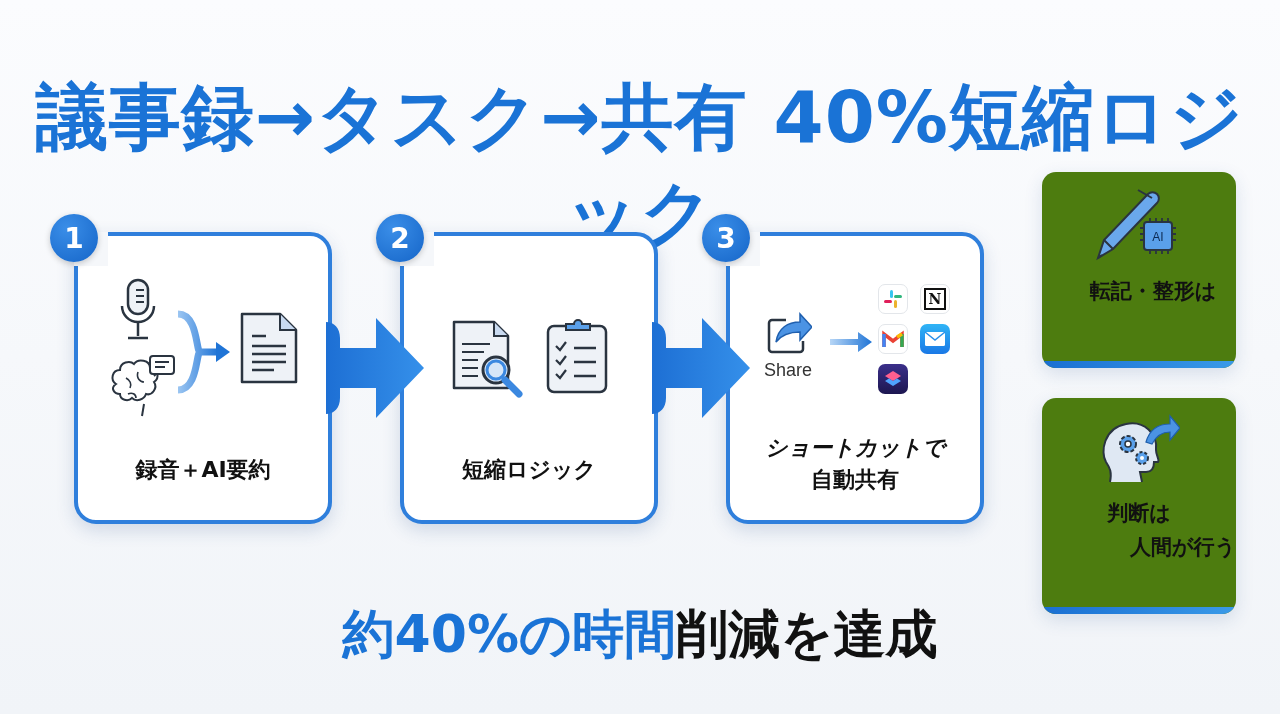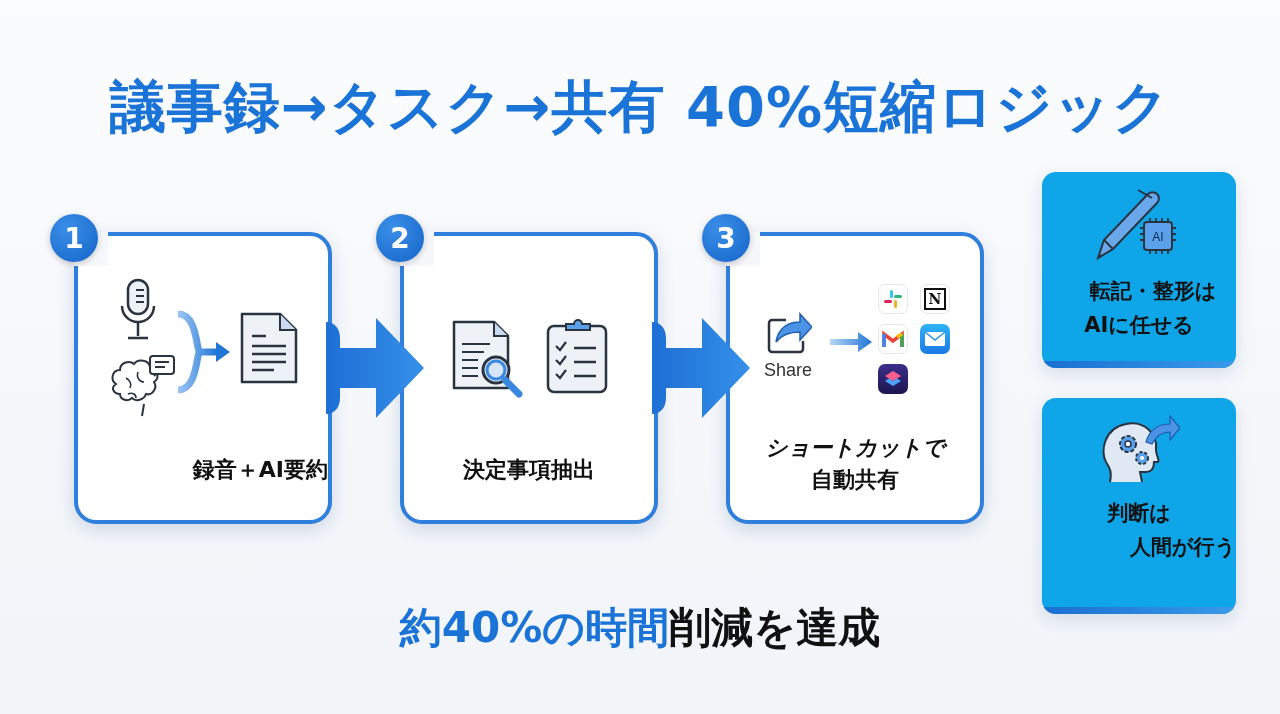--- a/index.html
+++ b/index.html
@@ -5,21 +5,21 @@
   * { box-sizing: border-box; margin: 0; padding: 0; }
   html, body { width: 1280px; height: 714px; overflow: hidden; }
   body {
     font-family: "DejaVu Sans", "Liberation Sans", sans-serif;
     background: linear-gradient(180deg, #fbfcfe 0%, #f1f4f8 100%);
     position: relative;
     color: #111;
   }
   .title {
     position: absolute; left: 0; top: 70px; width: 1280px;
-    text-align: center; font-size: 56px; font-weight: bold;
+    text-align: center; font-size: 72px; font-weight: bold;
     color: #1a73d6; letter-spacing: 1px;
   }
   .step-card {
     position: absolute; top: 232px; width: 258px; height: 292px;
     background: #fff; border: 4px solid #2f7fdc; border-radius: 22px;
     box-shadow: 0 6px 18px rgba(40,80,140,0.18);
   }
   .step-card::before {
     content: ""; position: absolute; left: -4px; top: -4px; width: 34px; height: 34px;
     background: #f5f7fa; border-top-left-radius: 22px;
@@ -30,33 +30,33 @@
     color: #fff; font-weight: bold; font-size: 28px;
     display: flex; align-items: center; justify-content: center;
     box-shadow: 0 2px 6px rgba(0,0,0,0.2); z-index: 3;
   }
   .step-label {
     position: absolute; left: 0; width: 100%; text-align: center;
     font-size: 22px; font-weight: bold; color: #111; line-height: 32px;
   }
   .connector { position: absolute; top: 318px; width: 100px; height: 100px; z-index: 2; }
   .side-card {
-    position: absolute; left: 1042px; width: 194px; background: #0ea5e9;
+    position: absolute; left: 1042px; width: 194px; background: #4d7c0f;
     border-radius: 14px; box-shadow: 0 6px 18px rgba(40,80,140,0.15);
     overflow: hidden;
   }
   .side-card .bar { position: absolute; left: 0; bottom: 0; width: 100%; height: 7px;
     background: linear-gradient(90deg, #1a6fd2, #3a9ae8); }
   .side-label {
     position: absolute; left: 0; width: 100%; text-align: center;
     font-size: 21px; font-weight: bold; line-height: 30px; color: #111;
   }
   .summary {
     position: absolute; left: 0; top: 600px; width: 1280px; text-align: center;
-    font-size: 42px; font-weight: bold;
+    font-size: 52px; font-weight: bold;
   }
   .summary .hl { color: #1a73d6; }
   .summary .rest { color: #111; }
   .app-icon {
     position: absolute; width: 30px; height: 30px; border-radius: 7px;
     background: #fff; border: 1px solid #e3e6ea;
     display: flex; align-items: center; justify-content: center;
     font-weight: bold; font-size: 15px;
   }
   .share-text { position: absolute; font-size: 18px; color: #333; font-family: "Liberation Sans", sans-serif; }
@@ -88,21 +88,21 @@
         </linearGradient>
       </defs>
     <path d="M4 6c20 0 18 38 22 38M4 82c20 0 18-38 22-38h18" fill="none" stroke="url(#ga)" stroke-width="7"></path>
     <path d="M42 34l14 10-14 10z" fill="#1f74d6"></path>
   </svg>
   <svg style="position:absolute;left:160px;top:74px;" width="62" height="76" viewBox="0 0 62 76">
     <path d="M4 4h38l16 16v52H4z" fill="#eef2f7" stroke="#2a3440" stroke-width="2.5" stroke-linejoin="round"></path>
     <path d="M42 4v16h16" fill="#c9daf0" stroke="#2a3440" stroke-width="2"></path>
     <path d="M14 26h14M14 36h34M14 44h34M14 52h34M14 60h22" stroke="#2a3440" stroke-width="2.5"></path>
   </svg>
-  <div class="step-label" style="top:218px;text-align:right;">録音＋AI要約</div>
+  <div class="step-label" style="top:218px;">録音＋AI要約</div>
 </div>
 <div class="badge" style="left:50px;top:214px;">1</div>
 
 <svg class="connector" style="left:326px;" viewBox="0 0 100 100">
   <defs>
       <linearGradient id="gb" x1="0" x2="1">
         <stop offset="0" stop-color="#1d6fd4"></stop>
         <stop offset="1" stop-color="#3590ea"></stop>
       </linearGradient>
     </defs>
@@ -117,21 +117,21 @@
     <circle cx="46" cy="52" r="13" fill="#d6e6f8" stroke="#2a3440" stroke-width="3"></circle>
     <circle cx="46" cy="52" r="9" fill="none" stroke="#3b88e0" stroke-width="3"></circle>
     <path d="M55 62l14 14" stroke="#3b88e0" stroke-width="7" stroke-linecap="round"></path>
   </svg>
   <svg style="position:absolute;left:140px;top:80px;" width="68" height="80" viewBox="0 0 68 80">
     <rect x="4" y="10" width="58" height="66" rx="6" fill="#eef2f7" stroke="#2a3440" stroke-width="2.5"></rect>
     <path d="M22 14v-6h8a4 4 0 0 1 8 0h8v6z" fill="#5aa0ea" stroke="#2a3440" stroke-width="2"></path>
     <path d="M12 30l4 4 6-8M12 44l4 4 6-8M12 58l4 4 6-8" fill="none" stroke="#2a3440" stroke-width="2.2"></path>
     <path d="M30 32h22M30 46h22M30 60h22" stroke="#2a3440" stroke-width="2.5"></path>
   </svg>
-  <div class="step-label" style="top:218px;">決定事項抽出</div>
+  <div class="step-label" style="top:218px;">短縮ロジック</div>
 </div>
 <div class="badge" style="left:376px;top:214px;">2</div>
 
 <svg class="connector" style="left:652px;" viewBox="0 0 100 100">
   <path d="M0 4c8 0 14 6 14 16v10h36V0l48 50-48 50V70H14v10c0 10-6 16-14 16z" fill="url(#gb)"></path>
 </svg>
 
 <div class="step-card" style="left:726px;">
   <svg style="position:absolute;left:36px;top:74px;" width="46" height="44" viewBox="0 0 46 44">
     <path d="M20 10H6a3 3 0 0 0-3 3v26a3 3 0 0 0 3 3h28a3 3 0 0 0 3-3v-8" fill="none" stroke="#2a3440" stroke-width="2.5"></path>
@@ -186,21 +186,20 @@
 <div class="side-card" style="top:172px;height:196px;">
   <svg style="position:absolute;left:52px;top:14px;" width="90" height="76" viewBox="0 0 90 76">
     <path d="M4 72l6-18 44-46a6 6 0 0 1 9 9L19 63z" fill="#6aa8ec" stroke="#2a3440" stroke-width="2"></path>
     <path d="M10 54l9 9M4 72l4-3" stroke="#2a3440" stroke-width="2"></path>
     <path d="M58 12l-14-8" stroke="#2a3440" stroke-width="2"></path>
     <rect x="50" y="36" width="28" height="28" rx="3" fill="#5aa0ea" stroke="#2a3440" stroke-width="2"></rect>
     <path d="M56 32v4M62 32v4M68 32v4M74 32v4M56 64v4M62 64v4M68 64v4M74 64v4M46 42h4M46 48h4M46 54h4M78 42h4M78 48h4M78 54h4" stroke="#2a3440" stroke-width="1.8"></path>
     <text x="64" y="55" font-size="12" text-anchor="middle" fill="#0c2a52" font-family="Liberation Sans, sans-serif">AI</text>
   </svg>
   <div class="side-label" style="top:104px;padding-left:28px;">転記・整形は</div>
-  <div class="side-label" style="top:138px;">AIに任せる</div>
   <div class="bar"></div>
 </div>
 
 <div class="side-card" style="top:398px;height:216px;">
   <svg style="position:absolute;left:58px;top:14px;" width="80" height="72" viewBox="0 0 80 72">
     <path d="M10 70c2-10 0-14-4-20-6-10-2-34 20-38 18-4 32 10 30 26 0 6 4 10 2 12h-4c0 6-2 10-8 10h-6l2 10" fill="#dfe8f3" stroke="#2a3440" stroke-width="2"></path>
     <circle cx="28" cy="32" r="8" fill="#5aa0ea" stroke="#2a3440" stroke-width="2" stroke-dasharray="4 2"></circle>
     <circle cx="28" cy="32" r="3" fill="#fff" stroke="#2a3440" stroke-width="1.5"></circle>
     <circle cx="42" cy="46" r="6" fill="#5aa0ea" stroke="#2a3440" stroke-width="2" stroke-dasharray="3 2"></circle>
     <circle cx="42" cy="46" r="2" fill="#fff"></circle>

